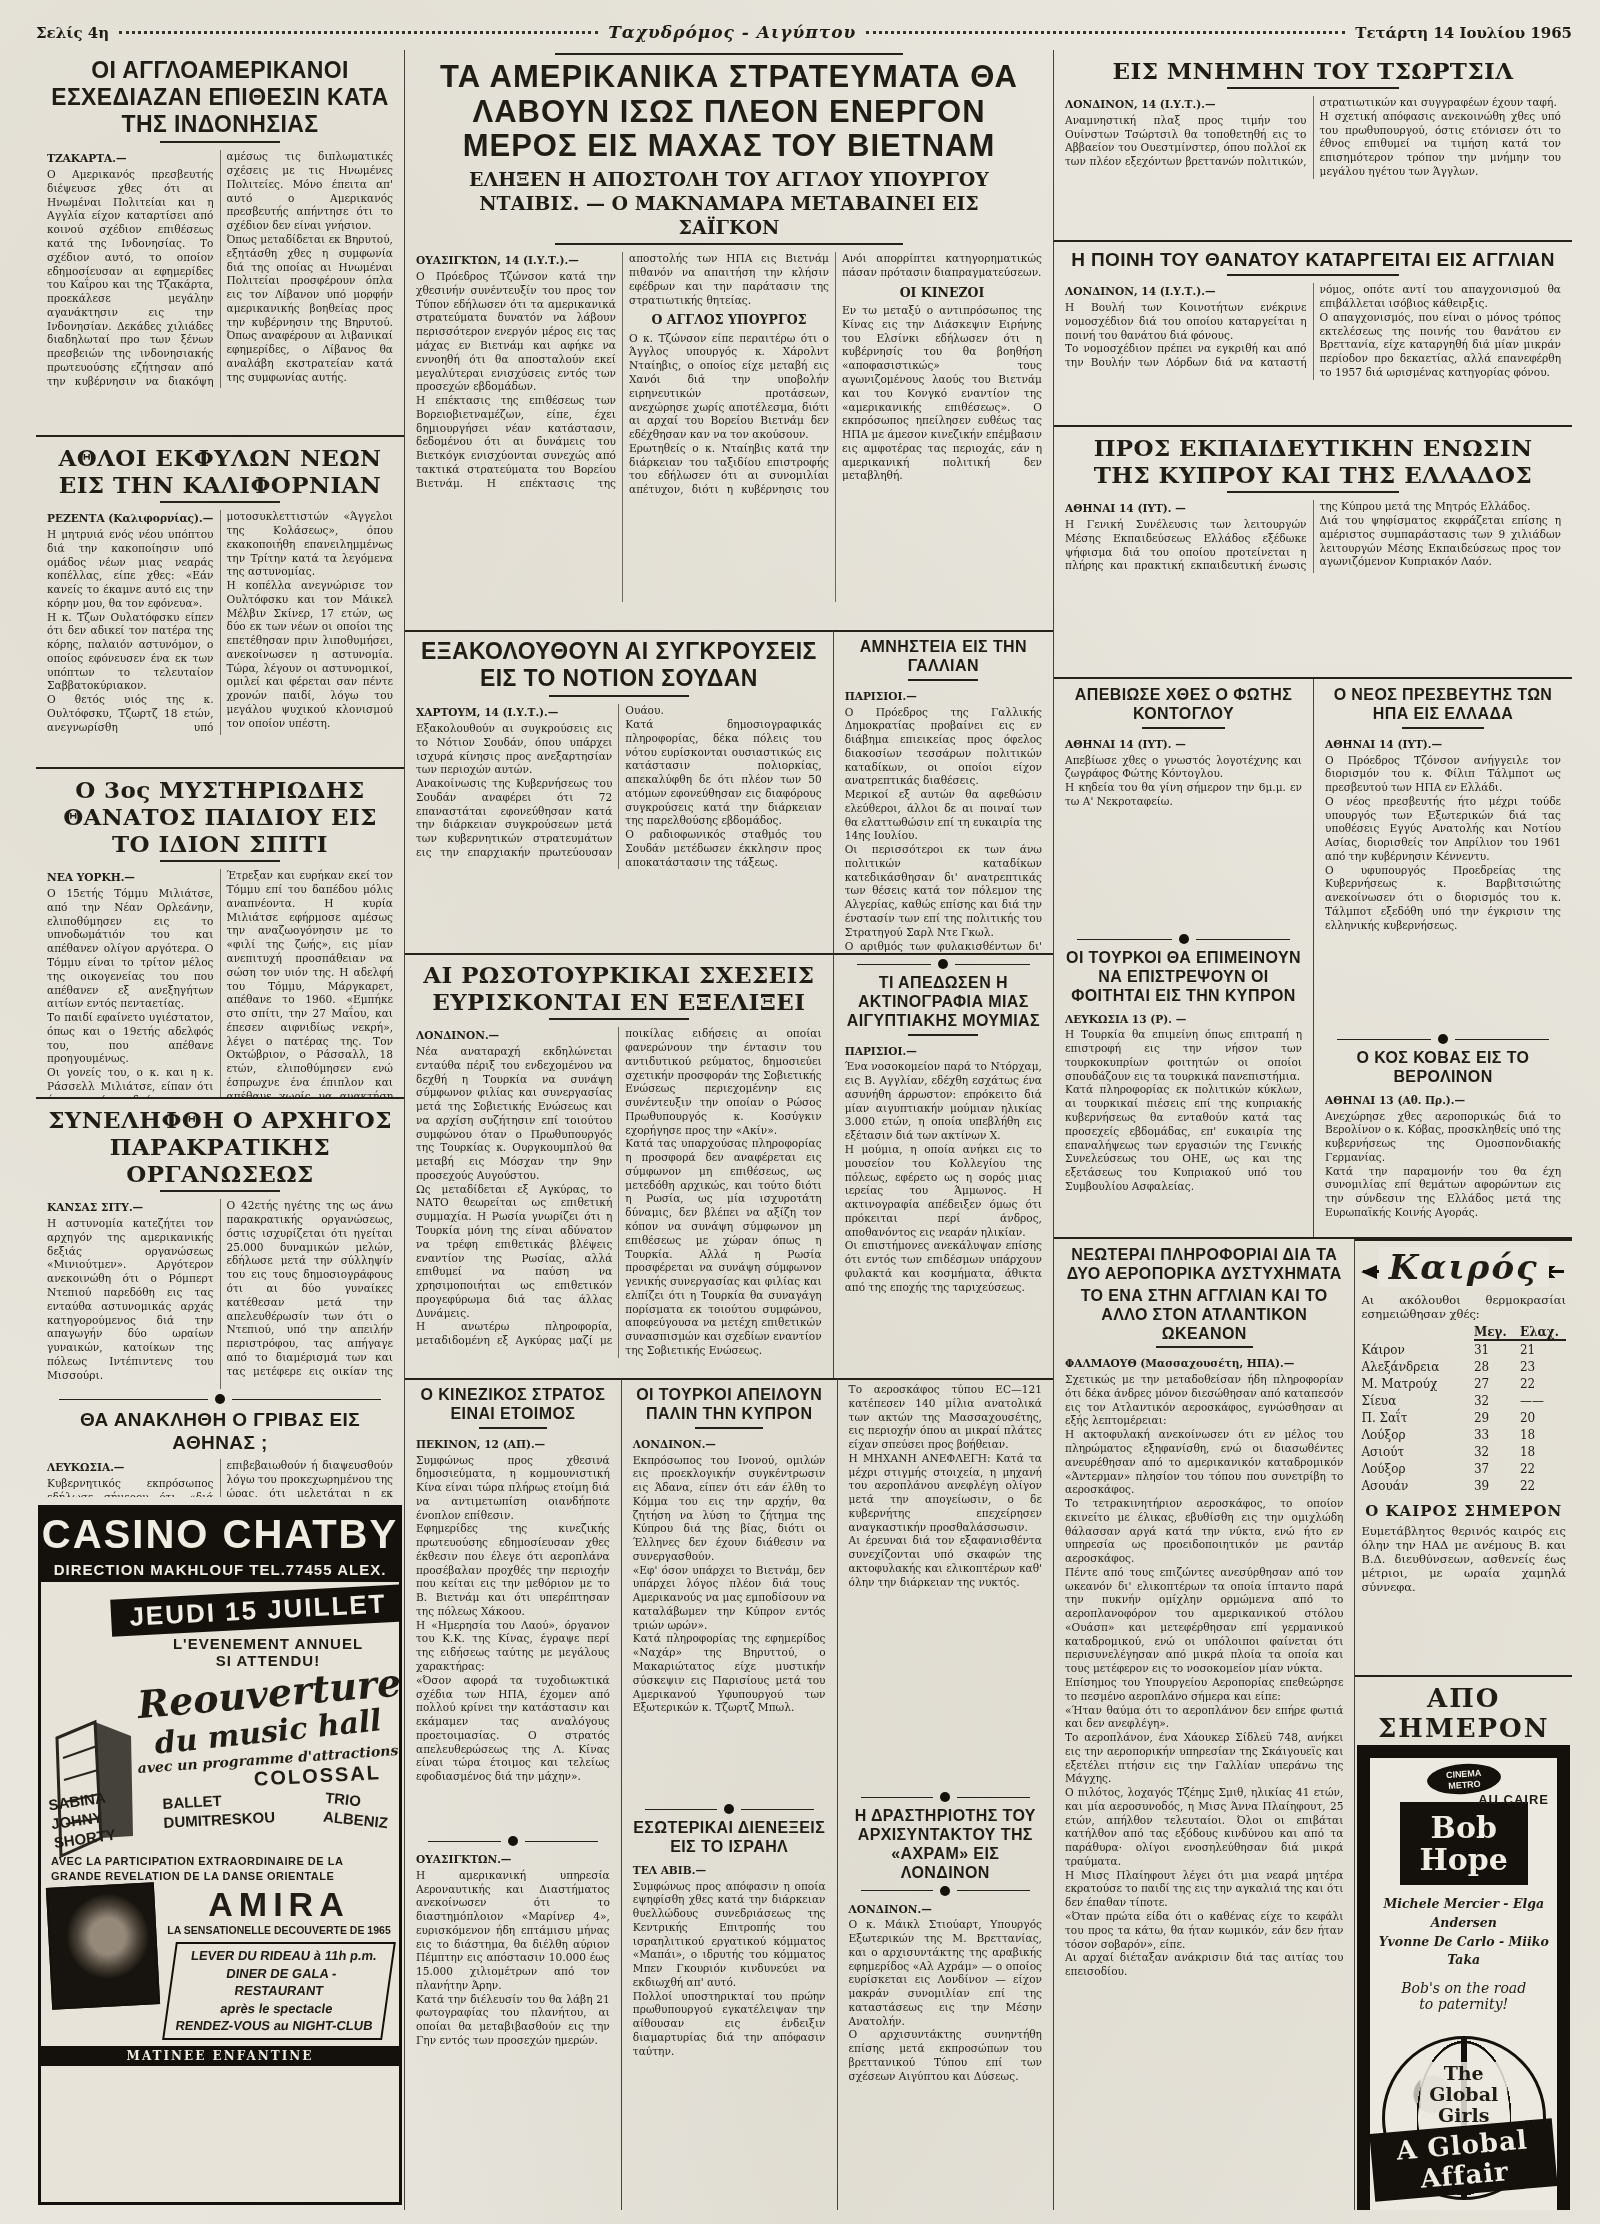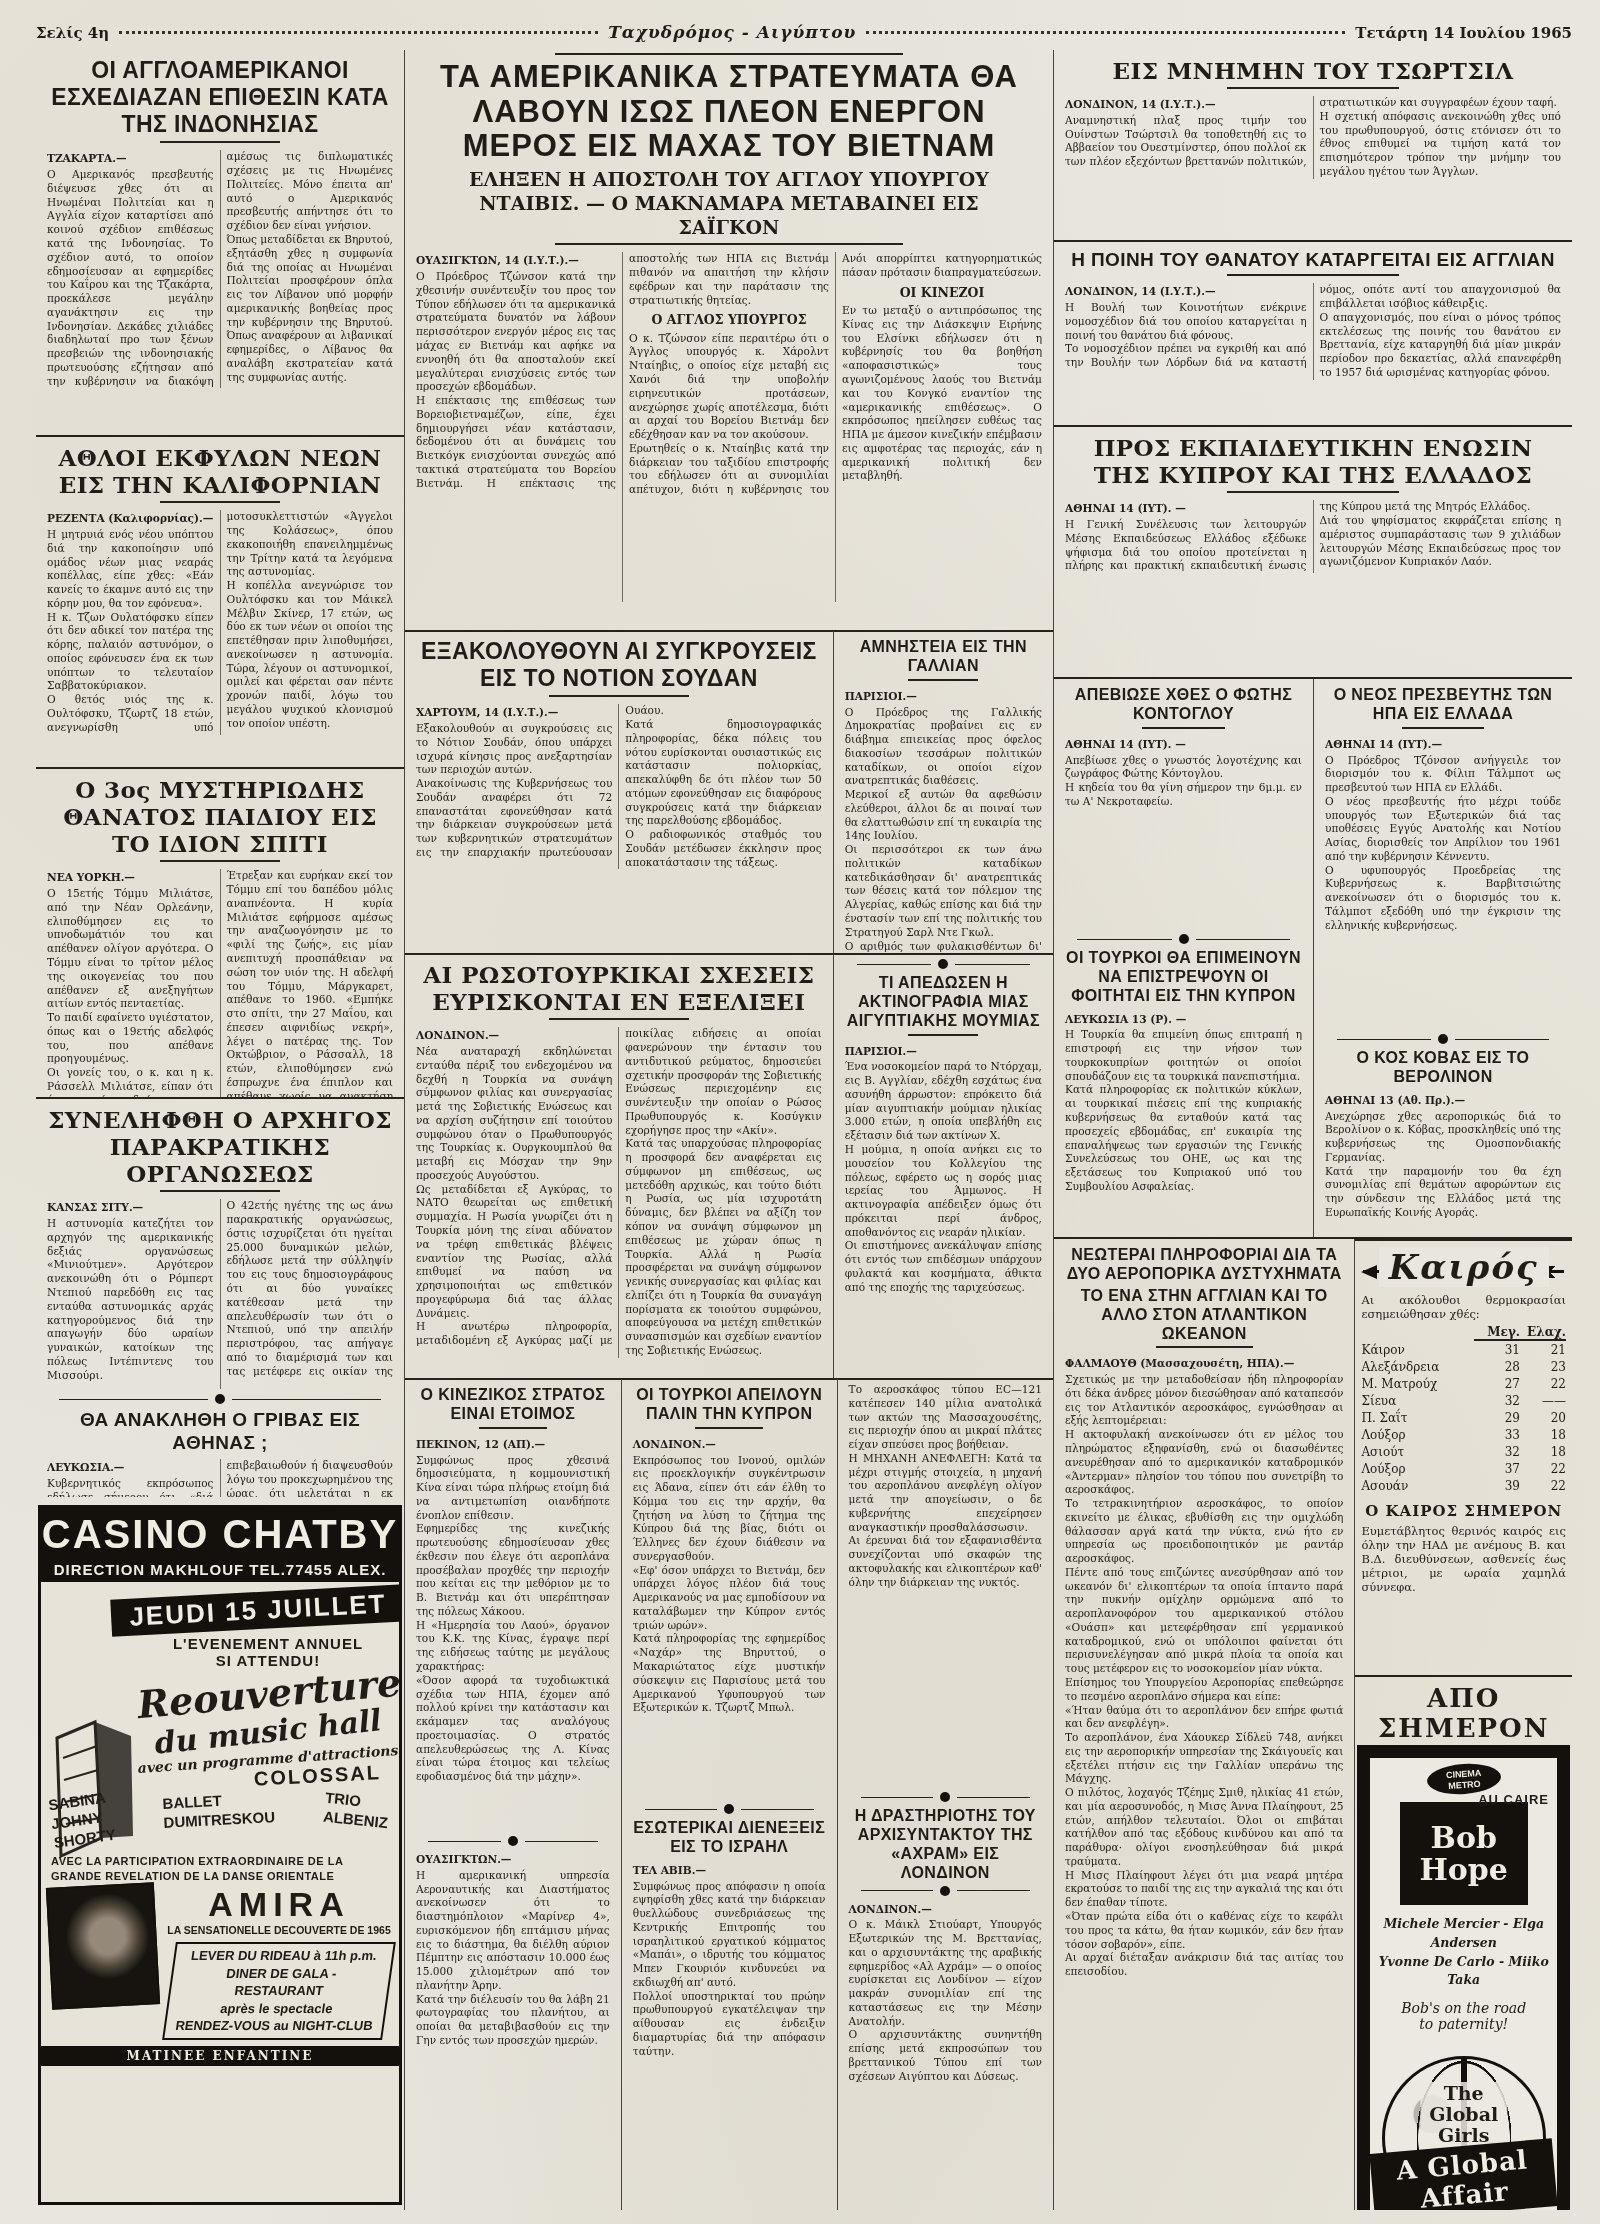--- a/index.html
+++ b/index.html
@@ -57,21 +57,21 @@
   .weather-title-wrap{position:relative;text-align:center;margin:2px 0 6px;}
   .arrow{position:absolute;left:2px;right:2px;top:58%;height:0;border-top:3px solid #14110c;}
   .arrow .head{position:absolute;left:-2px;top:-8px;width:0;height:0;border-top:7px solid transparent;border-bottom:7px solid transparent;border-right:16px solid #14110c;}
   .arrow .fletch{position:absolute;right:-2px;top:-7px;width:26px;height:12px;background:
      linear-gradient(135deg,#14110c 40%,transparent 41%),linear-gradient(45deg,#14110c 40%,transparent 41%);}
   .weather-title{position:relative;display:inline-block;background:#e9e6dd;padding:0 10px;font-size:34px;font-weight:bold;font-style:italic;letter-spacing:2px;}
   .wtable{font-size:12px;margin-top:4px;}
   .whead{display:flex;font-weight:bold;}
   .wrow{display:flex;padding:1.5px 0;}
   .wcity{flex:1;}
-  .wmax,.wmin{width:46px;text-align:right;}
+  .wmax,.wmin{width:46px;text-align:left;}
   .whead .wmax,.whead .wmin{border-bottom:2px solid #24201a;}
   .wintro{font-size:11.5px;text-align:justify;}
   .wtoday-t{text-align:center;font-weight:bold;font-size:15px;margin:8px 0 4px;letter-spacing:1px;}
   .wtoday{font-size:11.5px;text-align:justify;}
   
   .casino{border:3px solid #14110c;margin:8px 2px 0;background:#e7e3d8;position:relative;overflow:hidden;box-sizing:border-box;}
   .c-bar{background:#14110c;color:#efece2;text-align:center;font-family:"Liberation Sans",sans-serif;font-weight:bold;}
   .c-title{font-size:40px;letter-spacing:2px;padding:4px 0 2px;}
   .c-dir{font-size:15px;letter-spacing:1px;padding:2px 0 4px;}
   .c-date{display:block;background:#14110c;color:#efece2;font-size:26px;font-weight:bold;font-family:"Liberation Sans",sans-serif;
@@ -93,21 +93,21 @@
   .c-bot{background:#14110c;color:#efece2;text-align:center;font-size:12px;font-weight:bold;letter-spacing:2px;padding:3px 0;}
   .sketch{position:absolute;left:6px;top:210px;opacity:.9;}
   
   .metro-kick{text-align:center;font-weight:bold;font-size:26px;letter-spacing:2px;margin:6px 0 2px;}
   .metro{border:13px solid #14110c;position:relative;background:#ece9e0;overflow:hidden;box-sizing:border-box;margin:2px 2px 0;}
   .starcol{position:absolute;top:0;bottom:0;width:13px;color:#efece2;font-size:9px;line-height:16px;text-align:center;background:#14110c;z-index:3;}
   .starcol.l{left:-13px;} .starcol.r{right:-13px;}
   .metro-inner{padding:6px 6px 8px;position:relative;}
   .m-aucaire{position:absolute;right:8px;top:34px;font-family:"Liberation Sans",sans-serif;font-weight:bold;font-size:13px;letter-spacing:1px;}
   .m-logo{width:74px;height:30px;border:2px solid #14110c;border-radius:50%;margin:0 auto;text-align:center;font-family:"Liberation Sans",sans-serif;font-weight:bold;font-size:9px;line-height:1.2;padding-top:3px;box-sizing:border-box;background:#14110c;color:#efece2;transform:rotate(-4deg);}
-  .m-bob{background:#14110c;color:#efece2;width:120px;margin:8px auto 10px;text-align:center;font-weight:bold;font-size:30px;line-height:1.05;padding:20px 4px;}
+  .m-bob{background:#14110c;color:#efece2;width:120px;margin:8px auto 10px;text-align:center;font-weight:bold;font-size:30px;line-height:1.05;padding:10px 4px;}
   .m-cast{text-align:center;font-weight:bold;font-style:italic;font-size:12.5px;line-height:1.5;}
   .m-tag{text-align:center;font-style:italic;font-size:14px;margin:10px 0 4px;white-space:pre-line;}
   .m-globe-wrap{position:relative;height:190px;margin-top:6px;}
   .globe{position:absolute;left:50%;top:18px;transform:translateX(-50%);width:158px;height:158px;border-radius:50%;border:3px solid #14110c;
      background:
       linear-gradient(90deg, transparent 48%, #14110c 48% 52%, transparent 52%),
       radial-gradient(ellipse 30% 49% at 50% 50%, transparent 96%, #14110c 97% 100%, transparent 100%),
       radial-gradient(circle at 30% 35%, rgba(20,17,12,.25) 0 12%, transparent 13%),
       radial-gradient(circle at 68% 62%, rgba(20,17,12,.25) 0 10%, transparent 11%);}
   .m-girls{position:absolute;left:50%;top:44px;transform:translateX(-50%);font-weight:bold;font-size:19px;text-align:center;line-height:1.1;z-index:2;background:rgba(236,233,224,.85);padding:1px 6px;}

